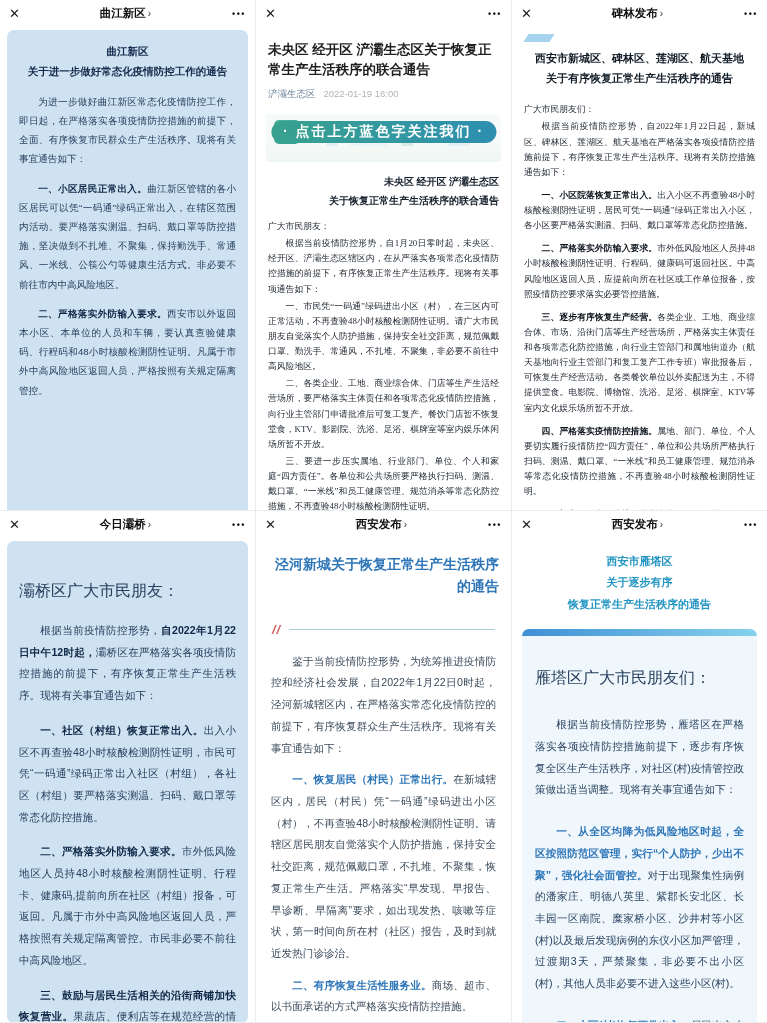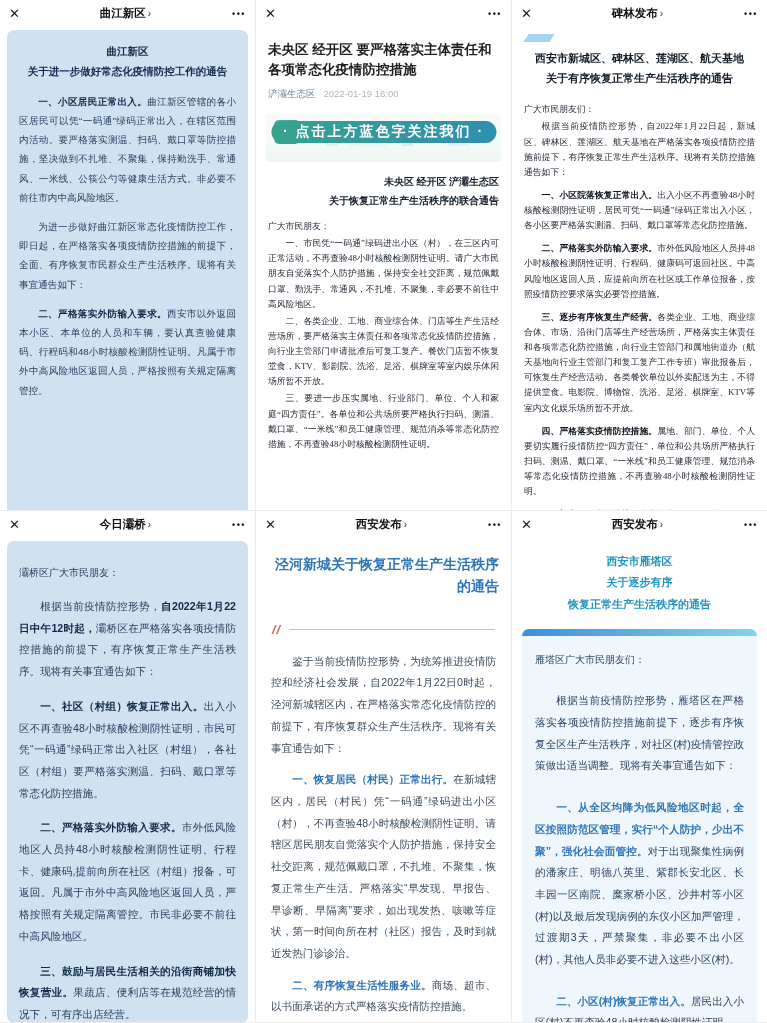--- a/index.html
+++ b/index.html
@@ -16,21 +16,21 @@
   .wx-more { width:26px; text-align:right; color:#111; font-weight:bold; font-size:9px; letter-spacing:1.5px; cursor:pointer; }
 
   
   .blue-card { margin:3px 7px 0 7px; background:#cfe2f1; border-radius:7px; padding:12px 12px; height:490px;
                color:#27415f; text-align:justify; }
   .blue-card .doc-title { text-align:center; font-weight:bold; color:#12294a; font-size:10.5px; line-height:1.9; }
   .p1 { font-size:9.6px; line-height:2.0; text-indent:2em; margin-top:10px; color:#27415f; }
   .p1 b { color:#0f2847; }
   .blue-card.big { font-size:10.6px; }
   .blue-card.big .p1 { font-size:10.6px; line-height:2.05; margin-top:13px; }
-  .salut { font-size:10px; line-height:2.0; color:#27415f; }
+  .salut { font-size:16px; line-height:2.0; color:#27415f;margin-top:12px; }
 
   
   .art-title { padding:13px 12px 3px 12px; font-size:13.5px; font-weight:bold; color:#1f1f1f; line-height:1.5; }
   .byline { display:flex; gap:8px; padding:4px 12px; font-size:9.5px; }
   .byline .author { color:#6b8299; cursor:pointer; }
   .byline .date { color:#b3b3b3; }
   .banner { position:relative; margin:9px 10px 6px 10px; height:48px; border-radius:4px;
             background:linear-gradient(180deg,#f6faf8 55%, #eef6f3); overflow:hidden; }
   .banner-icon { position:absolute; left:8px; top:6px; width:26px; height:24px; border-radius:5px;
                  background:linear-gradient(135deg,#4cb3a0,#2f9d90); color:#fff; font-size:11px;
@@ -76,53 +76,54 @@
 
   <div class="panel">
     <div class="wx-header">
       <span class="wx-close">✕</span>
       <span class="wx-title"><span>曲江新区</span><span class="wx-chevron">›</span></span>
       <span class="wx-more">•••</span>
     </div>
     <div class="blue-card">
       <div class="doc-title">曲江新区</div>
       <div class="doc-title">关于进一步做好常态化疫情防控工作的通告</div>
+      <p class="p1">为进一步做好曲江新区常态化疫情防控工作，即日起，在严格落实各项疫情防控措施的前提下，全面、有序恢复市民群众生产生活秩序。现将有关事宜通告如下：</p>
       <p class="p1"><b>一、小区居民正常出入。</b><span>曲江新区管辖的各小区居民可以凭“一码通”绿码正常出入，在辖区范围内活动。要严格落实测温、扫码、戴口罩等防控措施，坚决做到不扎堆、不聚集，保持勤洗手、常通风、一米线、公筷公勺等健康生活方式。非必要不前往市内中高风险地区。</span></p>
-      <p class="p1">为进一步做好曲江新区常态化疫情防控工作，即日起，在严格落实各项疫情防控措施的前提下，全面、有序恢复市民群众生产生活秩序。现将有关事宜通告如下：</p>
       <p class="p1"><b>二、严格落实外防输入要求。</b><span>西安市以外返回本小区、本单位的人员和车辆，要认真查验健康码、行程码和48小时核酸检测阴性证明。凡属于市外中高风险地区返回人员，严格按照有关规定隔离管控。</span></p>
     </div>
   </div>
 
   <div class="panel">
     <div class="wx-header">
       <span class="wx-close">✕</span>
       <span class="wx-title"></span>
       <span class="wx-more">•••</span>
     </div>
-    <div class="art-title">未央区 经开区 要严格落实主体责任和各项常态化疫情防控措施</div>
+    <div class="art-title">未央区 经开区 浐灞生态区关于恢复正常生产生活秩序的联合通告</div>
     <div class="byline">
       <span class="author">浐灞生态区</span>
       <span class="date">2022-01-19 16:00</span>
     </div>
     <div class="banner">
       <div class="banner-icon">▙</div>
       <svg class="skyline" viewBox="0 0 180 28" preserveAspectRatio="none">
         <path d="M20 28 L26 10 L32 28 Z" fill="#cfe4ef"></path>
         <rect x="48" y="14" width="3" height="14" fill="#cfe8df"></rect>
         <path d="M40 28 L62 18 L84 28 Z" fill="#d7ecf2" opacity=".8"></path>
         <path d="M95 28 l4 -18 l2 -6 l2 6 l4 18 Z" fill="#bfe0d4"></path>
         <path d="M120 24 q8 -8 16 0 Z" fill="#cfe4ef"></path>
         <path d="M140 28 q10 -12 24 -4 l0 4 Z" fill="#d7ecf2"></path>
       </svg>
       <div class="banner-pill">· 点击上方蓝色字关注我们 ·</div>
     </div>
     <div class="serif-doc">
       <div class="doc-title">未央区 经开区 浐灞生态区</div>
       <div class="doc-title">关于恢复正常生产生活秩序的联合通告</div>
       <p class="salut-s sp">广大市民朋友：</p>
+      <p class="sp">根据当前疫情防控形势，自1月20日零时起，未央区、经开区、浐灞生态区辖区内，在从严落实各项常态化疫情防控措施的前提下，有序恢复正常生产生活秩序。现将有关事项通告如下：</p>
       <p class="sp">一、市民凭“一码通”绿码进出小区（村），在三区内可正常活动，不再查验48小时核酸检测阴性证明。请广大市民朋友自觉落实个人防护措施，保持安全社交距离，规范佩戴口罩、勤洗手、常通风，不扎堆、不聚集，非必要不前往中高风险地区。</p>
       <p class="sp">二、各类企业、工地、商业综合体、门店等生产生活经营场所，要严格落实主体责任和各项常态化疫情防控措施，向行业主管部门申请批准后可复工复产。餐饮门店暂不恢复堂食，KTV、影剧院、洗浴、足浴、棋牌室等室内娱乐体闲场所暂不开放。</p>
       <p class="sp">三、要进一步压实属地、行业部门、单位、个人和家庭“四方责任”。各单位和公共场所要严格执行扫码、测温、戴口罩、“一米线”和员工健康管理、规范消杀等常态化防控措施，不再查验48小时核酸检测阴性证明。</p>
 
     </div>
   </div>
 
   <div class="panel">
     <div class="wx-header">
       <span class="wx-close">✕</span>

